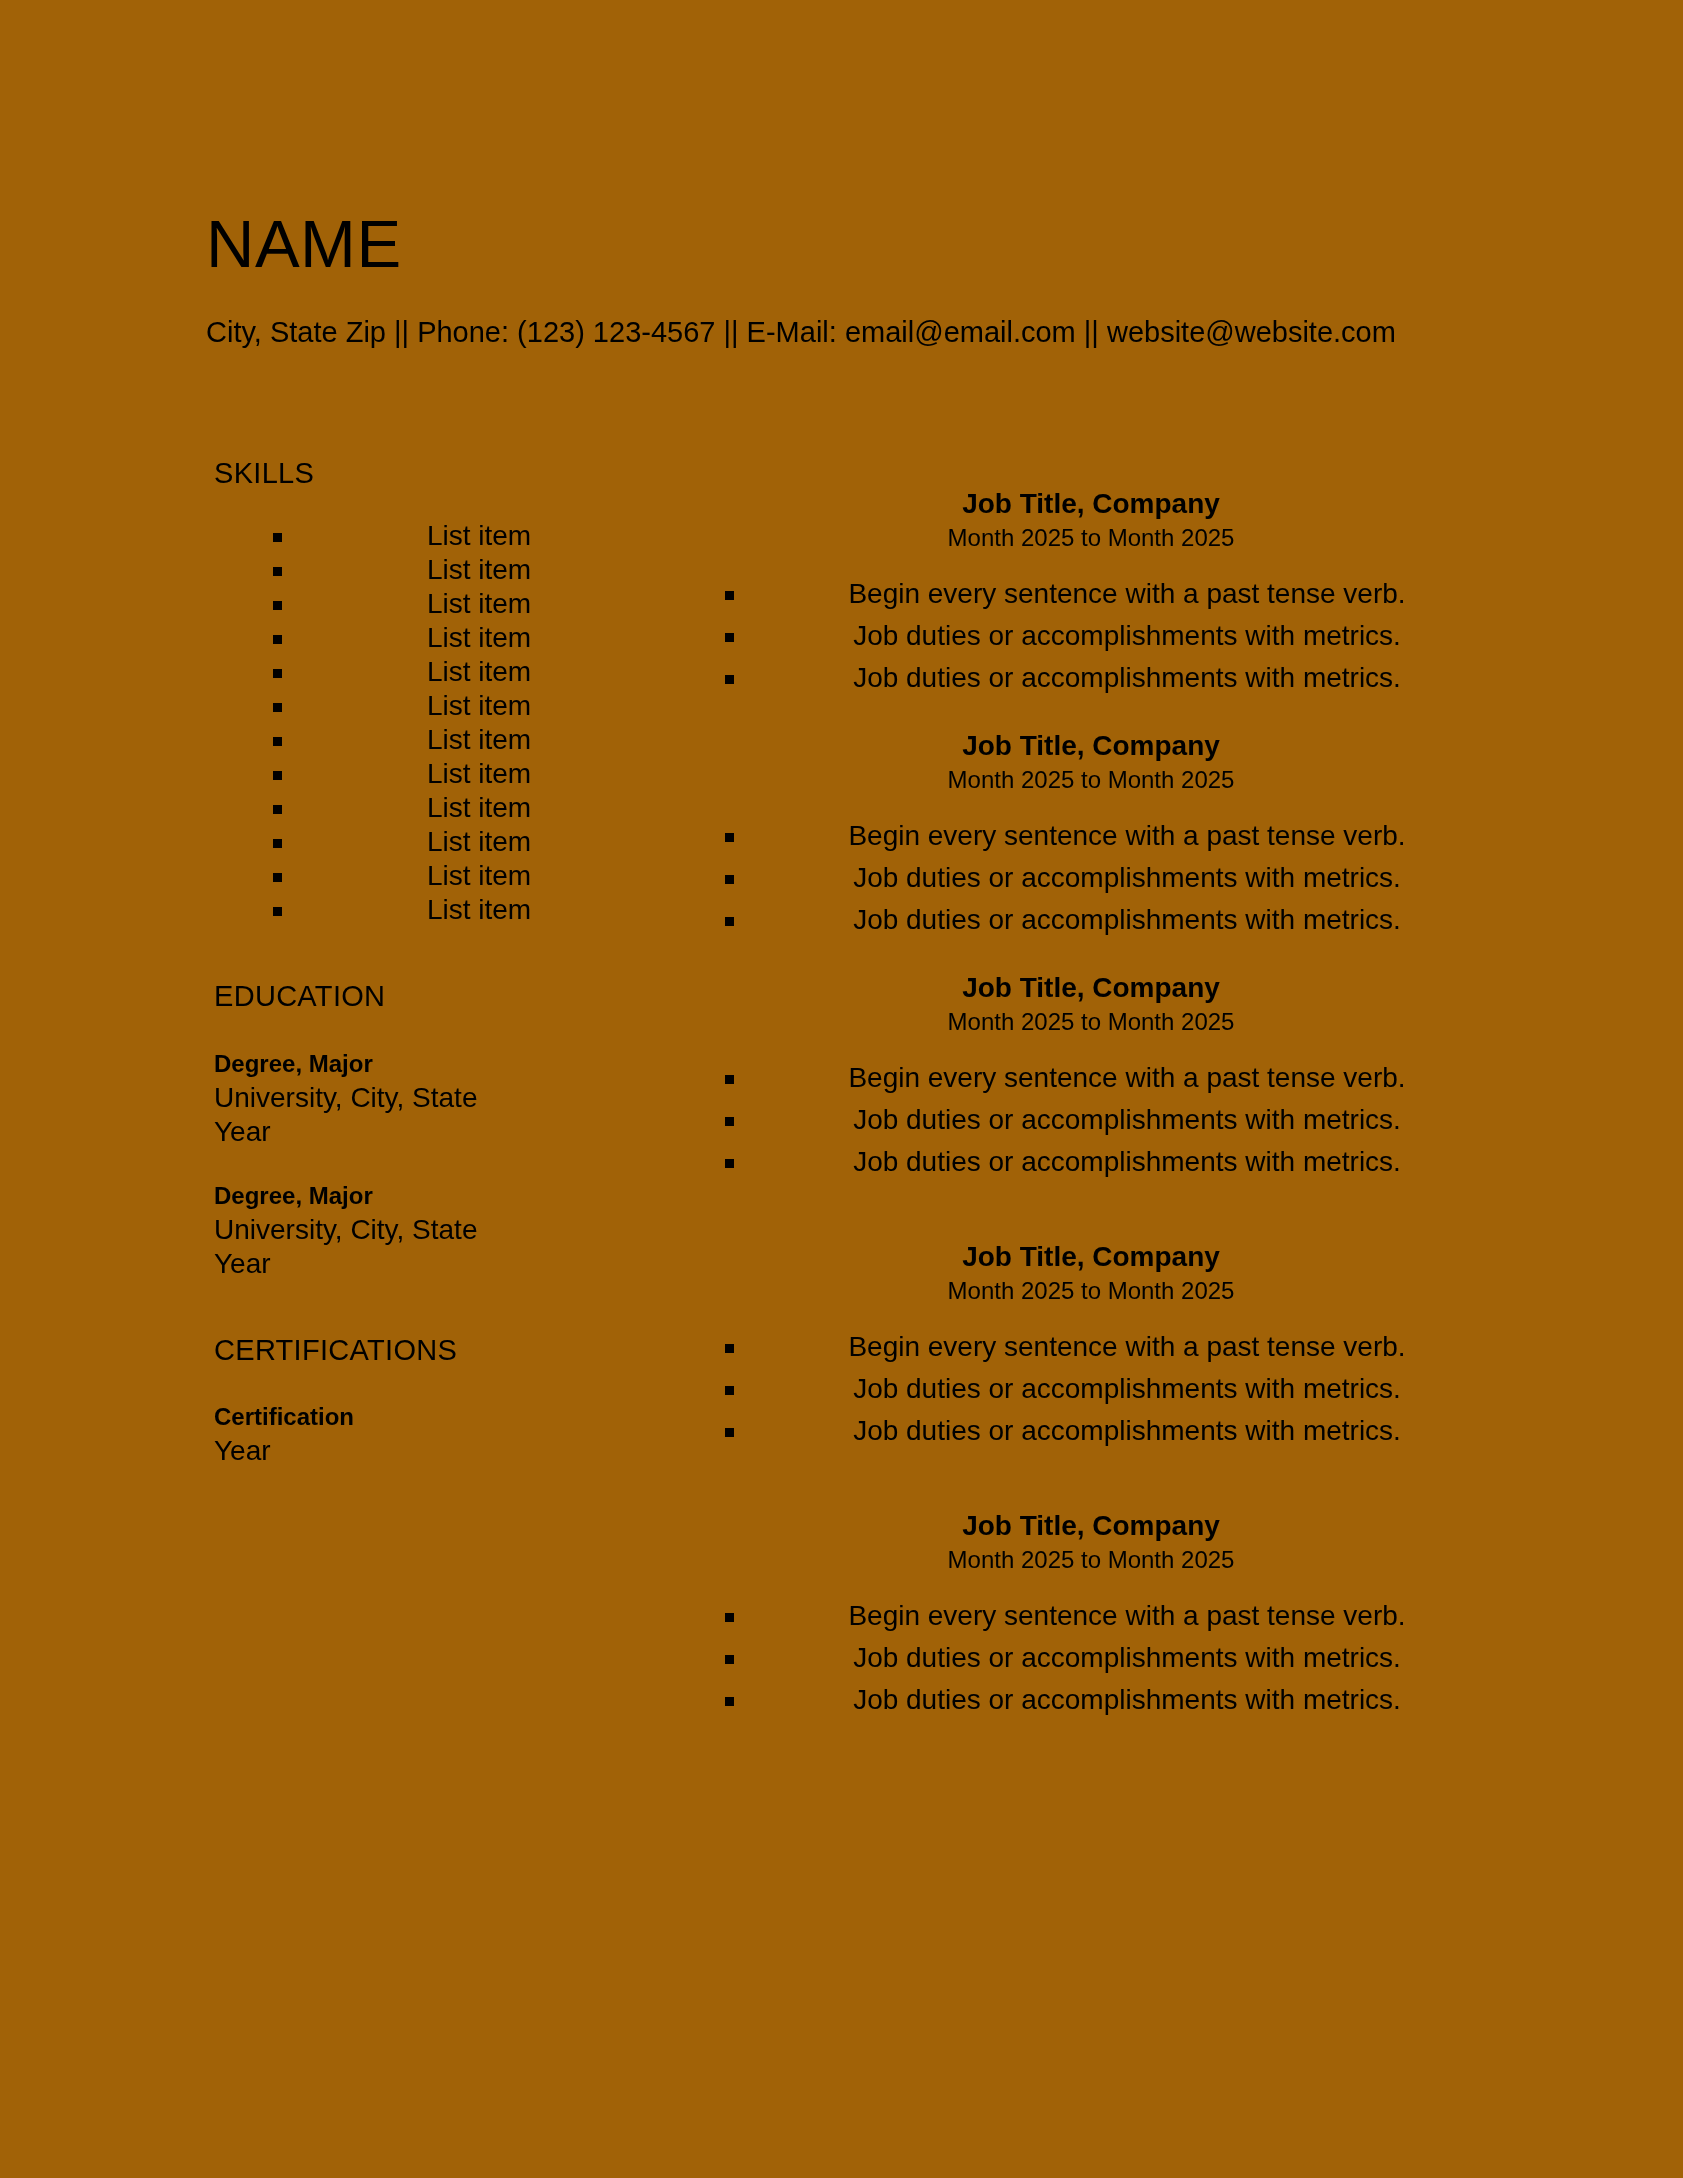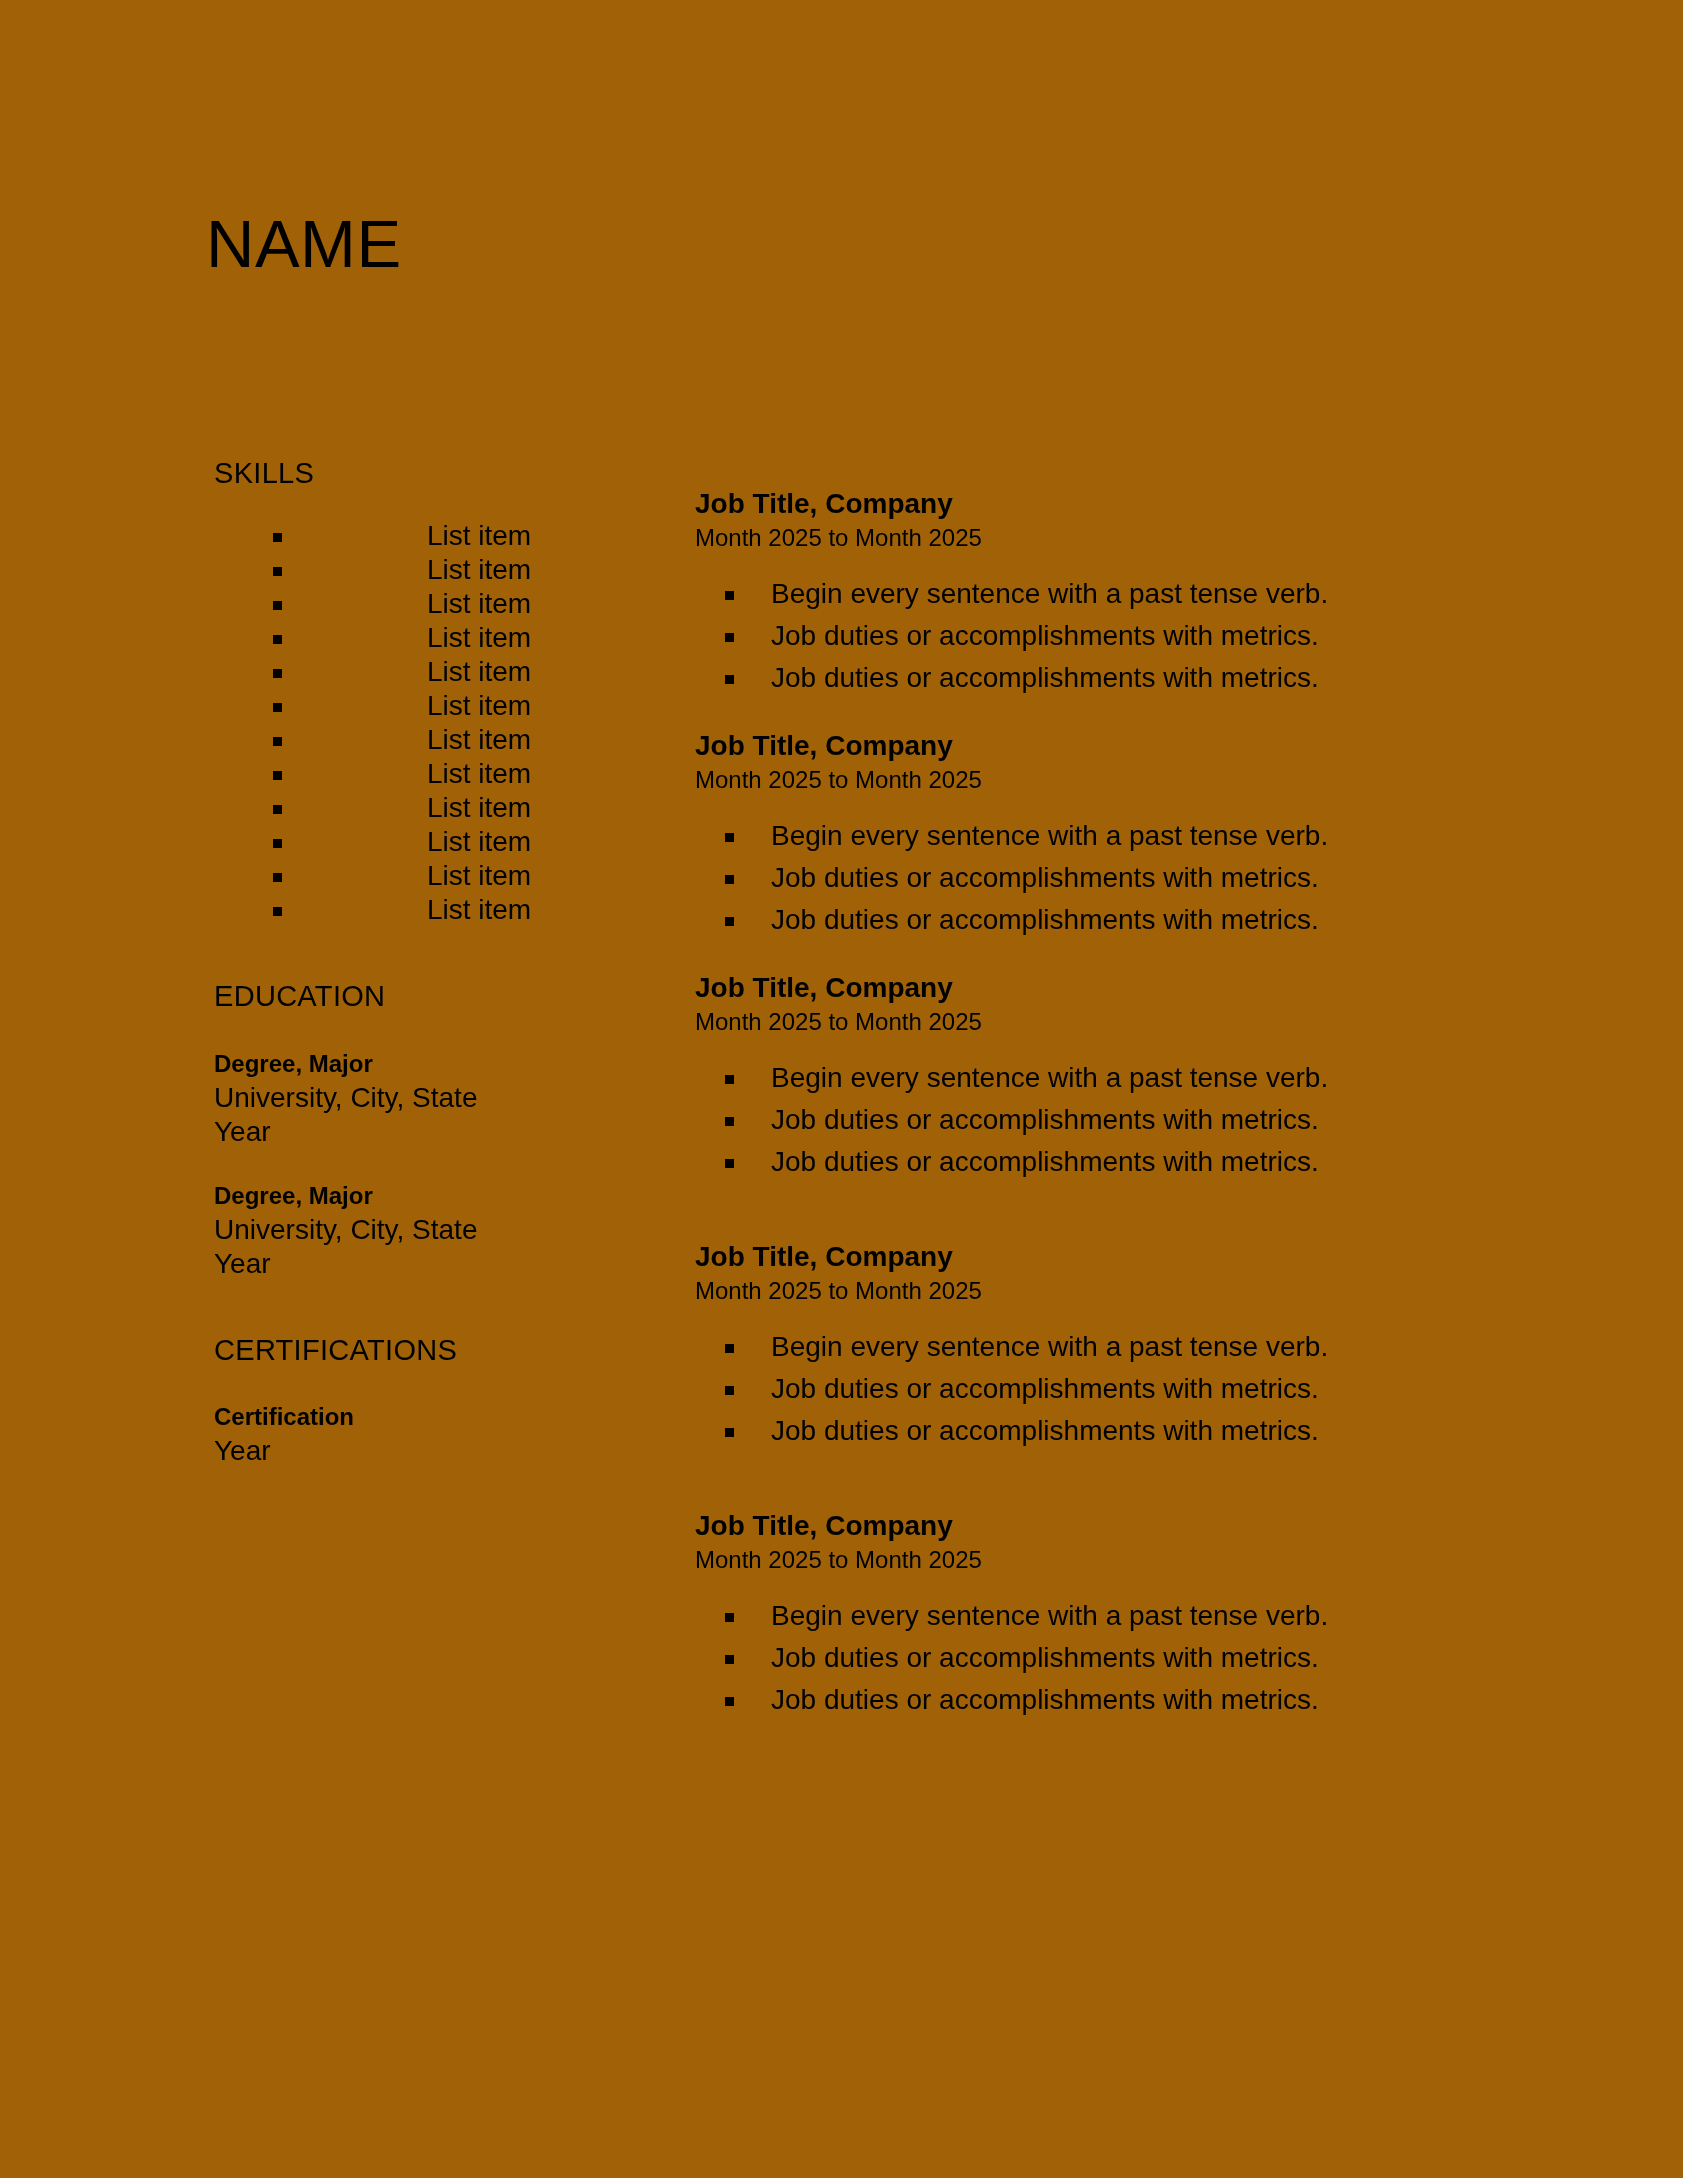--- a/index.html
+++ b/index.html
@@ -101,20 +101,21 @@
   }
   .entry-line {
     font-size: 28px;
     font-weight: 400;
     line-height: 34px;
   }
 
   
   .job {
     margin-top: 30px;
+    text-align: center;
   }
   .job.extra-space {
     margin-top: 57px;
   }
   .job-title {
     font-size: 28px;
     font-weight: bold;
     line-height: 34px;
     white-space: nowrap;
   }
@@ -146,20 +147,21 @@
     background: #000;
   }
 </style>
 </head>
 <body>
 
 <div class="page">
 
   <div class="header">
     <div class="name">NAME</div>
+    <div class="contact">City, State Zip || Phone: (123) 123-4567 || E-Mail: email@email.com || website@website.com</div>
   </div>
 
   <div class="body-cols">
 
     <div class="col-left">
 
       <div>
         <div class="section-heading">SKILLS</div>
         <ul class="skills-list">
           <li><span class="bullet-sq"></span><span>List item</span></li>

